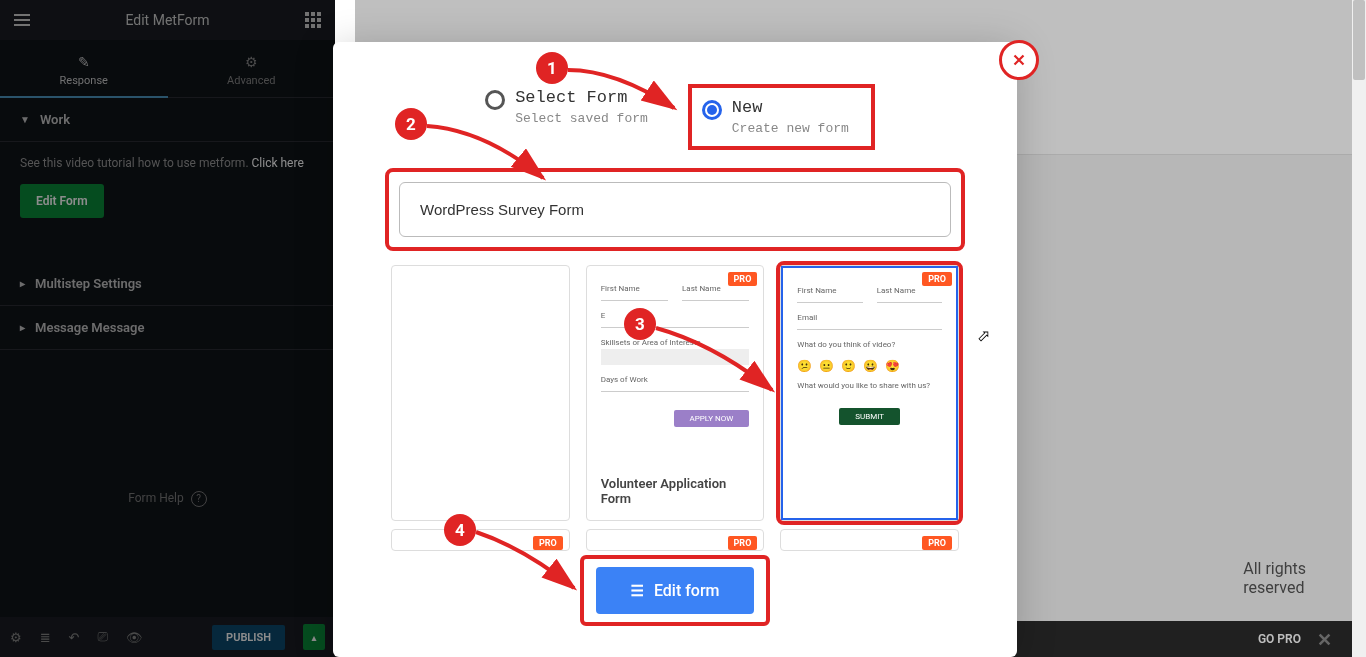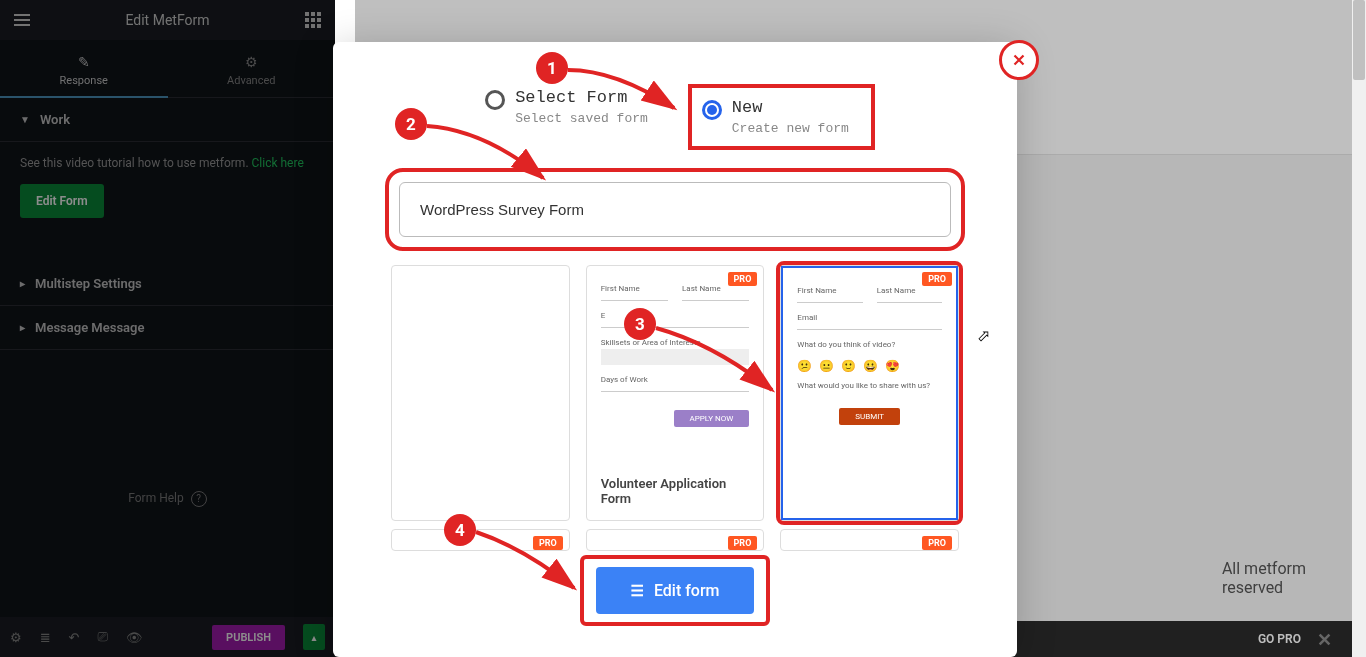--- a/index.html
+++ b/index.html
@@ -17,29 +17,29 @@
     .panel-tabs { display: flex; border-bottom: 1px solid #2a2d33; }
     .panel-tab { flex: 1; text-align: center; padding: 14px 0 10px; font-size: 11px; color: #888; cursor: pointer; position: relative; }
     .panel-tab.active { color: #ccc; }
     .panel-tab.active::after { content: ''; position: absolute; bottom: -1px; left: 0; right: 0; height: 2px; background: #4E97C2; }
     .panel-tab .icon { font-size: 14px; display: block; margin-bottom: 4px; }
     
     .panel-section { padding: 14px 20px; border-bottom: 1px solid #2a2d33; display: flex; align-items: center; gap: 10px; cursor: pointer; font-size: 13px; font-weight: 600; color: #c5c5c5; }
     .panel-section .caret { font-size: 10px; }
     
     .panel-body { padding: 14px 20px; font-size: 12px; color: #999; }
-    .panel-body a { color: #22c55e; text-decoration: none; }
+    .panel-body a { color: #ffffff; text-decoration: none; }
     .edit-form-btn { display: inline-block; margin-top: 14px; padding: 10px 16px; background: #0a8a3a; color: #fff; border-radius: 3px; font-size: 12px; font-weight: 600; cursor: pointer; }
     
     .need-help { position: absolute; bottom: 150px; left: 0; right: 0; text-align: center; font-size: 12px; color: #7a7a7a; cursor: pointer; }
     .need-help .qicon { display: inline-block; width: 16px; height: 16px; border: 1.5px solid #7a7a7a; border-radius: 50%; line-height: 14px; margin-left: 4px; font-size: 10px; }
     
     .panel-footer { position: absolute; bottom: 0; left: 0; right: 0; height: 40px; background: #1a1d23; display: flex; align-items: center; padding: 0 10px; gap: 18px; }
     .panel-footer .ficon { color: #888; font-size: 13px; cursor: pointer; }
-    .panel-footer .publish { margin-left: auto; padding: 6px 14px; background: #a21caf; color: #fff; font-size: 11px; font-weight: 600; border-radius: 2px; cursor: pointer; }
+    .panel-footer .publish { margin-left: auto; padding: 6px 14px; background: #0c4a6e; color: #fff; font-size: 11px; font-weight: 600; border-radius: 2px; cursor: pointer; }
     .panel-footer .caret-btn { width: 22px; height: 26px; background: #0a8a3a; color: #fff; display: flex; align-items: center; justify-content: center; border-radius: 2px; cursor: pointer; font-size: 10px; }
     
     
     .main-area { position: absolute; left: 355px; top: 0; right: 14px; height: 657px; background: #f5f5f5; }
     .main-header { height: 155px; background: #fff; border-bottom: 1px solid #e5e5e5; display: flex; align-items: center; justify-content: center; }
     .ek-logo { display: flex; align-items: center; gap: 6px; font-size: 24px; font-weight: 700; color: #2a2a2a; }
     .ek-logo .blocks { display: flex; flex-direction: column; gap: 2px; }
     .ek-logo .blocks .row { display: flex; gap: 2px; }
     .ek-logo .blocks span { width: 9px; height: 9px; }
     .main-footer { position: absolute; bottom: 0; right: 0; padding: 0 46px 60px 0; color: #555; font-size: 16px; }
@@ -55,36 +55,36 @@
     .form-type-row { display: flex; justify-content: center; gap: 30px; padding: 42px 0 18px; }
     .form-type { display: flex; align-items: flex-start; gap: 10px; cursor: pointer; padding: 4px 10px; font-family: Liberation Mono, monospace; }
     .form-type.highlighted { border: 4px solid #E02424; border-radius: 0; padding: 10px 22px 10px 10px; }
     .radio { width: 20px; height: 20px; border-radius: 50%; border: 3px solid #555; margin-top: 2px; position: relative; }
     .radio.checked { border-color: #2563EB; }
     .radio.checked::after { content: ''; position: absolute; inset: 2px; background: #2563EB; border-radius: 50%; }
     .form-type-text { display: flex; flex-direction: column; }
     .form-type-text .lbl { font-size: 17px; color: #333; font-weight: 500; }
     .form-type-text .sub { font-size: 13px; color: #888; margin-top: 4px; }
     
-    .name-wrap { margin: 0 52px 14px; border: 4px solid #E02424; border-radius: 18px; padding: 10px; }
+    .name-wrap { margin: 0 52px 14px; border: 4px solid #E02424; border-radius: 8px; padding: 10px; }
     .name-input { width: 100%; padding: 18px 20px; border: 1px solid #bbb; border-radius: 6px; font-size: 15px; color: #333; outline: none; }
     
     .templates { display: flex; gap: 16px; padding: 0 58px; }
     .template { width: 186px; height: 256px; border: 1px solid #ddd; border-radius: 4px; position: relative; background: #fff; cursor: pointer; display: flex; flex-direction: column; }
     .template.highlighted { outline: 4px solid #E02424; border-radius: 4px; }
     .template.selected .template-preview { border: 2px solid #2563EB; }
     .pro-badge { position: absolute; top: 6px; right: 6px; background: #FF5722; color: #fff; font-size: 9px; font-weight: 700; padding: 2px 6px; border-radius: 2px; z-index: 2; }
     .template-preview { flex: 1; padding: 18px 14px; font-size: 8px; color: #666; overflow: hidden; }
     .template-name { padding: 10px 14px 14px; font-size: 13px; font-weight: 600; color: #444; }
     .tp-row { display: flex; gap: 14px; margin-bottom: 10px; }
     .tp-row.full { display: block; }
     .tp-field { border-bottom: 1px solid #ccc; padding-bottom: 7px; flex: 1; }
     .tp-textarea { background: #eee; height: 16px; margin-top: 2px; }
     .tp-btn { background: #9B7FC8; color: #fff; padding: 4px 16px; font-size: 8px; border-radius: 2px; display: inline-block; margin-top: 8px; }
-    .tp-btn.green { background: #c2410c; }
+    .tp-btn.green { background: #14532d; }
     .emoji-row { font-size: 12px; margin: 2px 0 8px; letter-spacing: 2px; }
     
     .templates-row2 { display: flex; gap: 16px; padding: 8px 58px 0; }
     .templates-row2 .template { height: 22px; overflow: hidden; }
     
     .edit-wrap { margin: 4px auto 0; width: fit-content; border: 4px solid #E02424; border-radius: 6px; padding: 8px 12px; }
     .edit-btn { padding: 14px 34px; background: #3B82F6; color: #fff; font-size: 16px; font-weight: 500; border-radius: 4px; cursor: pointer; display: flex; align-items: center; gap: 10px; }
     .edit-btn .fi { font-size: 15px; font-weight: 700; }
     
     
@@ -171,21 +171,21 @@
           </div>
           <div class="row">
             <span style="background:#EC407A"></span>
             <span style="background:#66BB6A"></span>
           </div>
         </div>
       <span>ElementsKit</span>
     </div>
   </div>
   <div class="main-footer">
-    <div>All metform</div>
+    <div>All rights</div>
     <div>reserved</div>
   </div>
 </div>
 <div class="main-overlay"></div>
 
 <div class="gopro-bar">
   <span>GO PRO</span>
   <span class="close">✕</span>
 </div>
 

